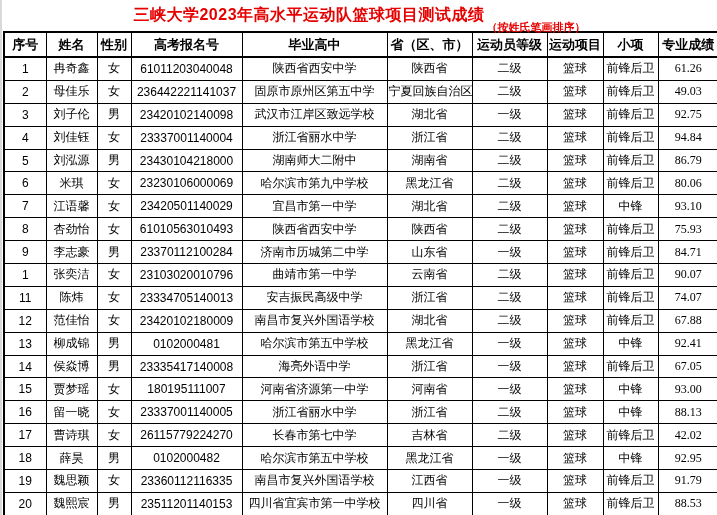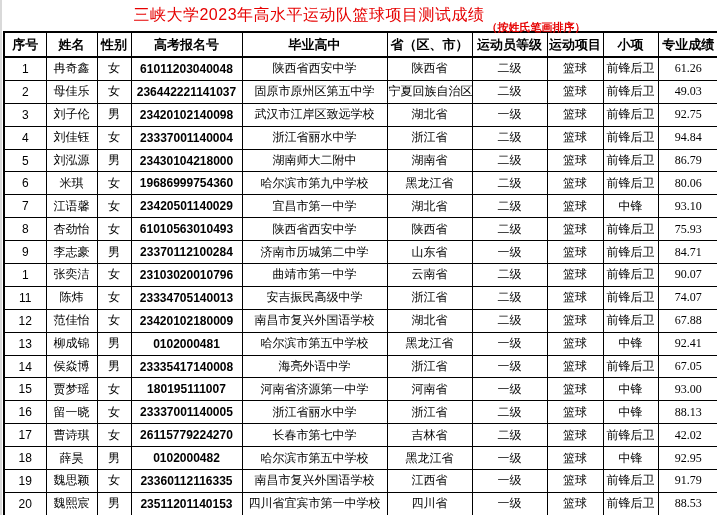--- a/index.html
+++ b/index.html
@@ -21,21 +21,21 @@
   .title-row {
     height: 31px;
     display: flex;
     align-items: center;
     justify-content: center;
     white-space: nowrap;
   }
   .title-main {
     color: #e60000;
     font-size: 16px;
-    font-weight: normal;
+    font-weight: bold;
     letter-spacing: 0.5px;
   }
   .title-note {
     color: #e60000;
     font-size: 11px;
     font-weight: bold;
     margin-left: 2px;
     margin-top: 24px;
   }
   table.results {
@@ -63,21 +63,20 @@
   table.results td {
     height: 21.9px;
     font-size: 12px;
   }
   table.results {
     border: 2px solid #000000;
   }
   td.c-reg {
     font-family: "Liberation Sans", sans-serif;
     font-size: 12px;
-    font-weight: bold;
   }
   td.c-score {
     font-family: "Liberation Serif", serif;
     font-size: 12.5px;
   }
 </style>
 </head>
 <body>
 
 <div class="page">
@@ -170,21 +169,21 @@
           <td>湖南省</td>
           <td>二级</td>
           <td>篮球</td>
           <td>前锋后卫</td>
           <td class="c-score">86.79</td>
         </tr>
         <tr>
           <td>6</td>
           <td>米琪</td>
           <td>女</td>
-          <td class="c-reg">19686999754360</td>
+          <td class="c-reg">23230106000069</td>
           <td>哈尔滨市第九中学校</td>
           <td>黑龙江省</td>
           <td>二级</td>
           <td>篮球</td>
           <td>前锋后卫</td>
           <td class="c-score">80.06</td>
         </tr>
         <tr>
           <td>7</td>
           <td>江语馨</td>

